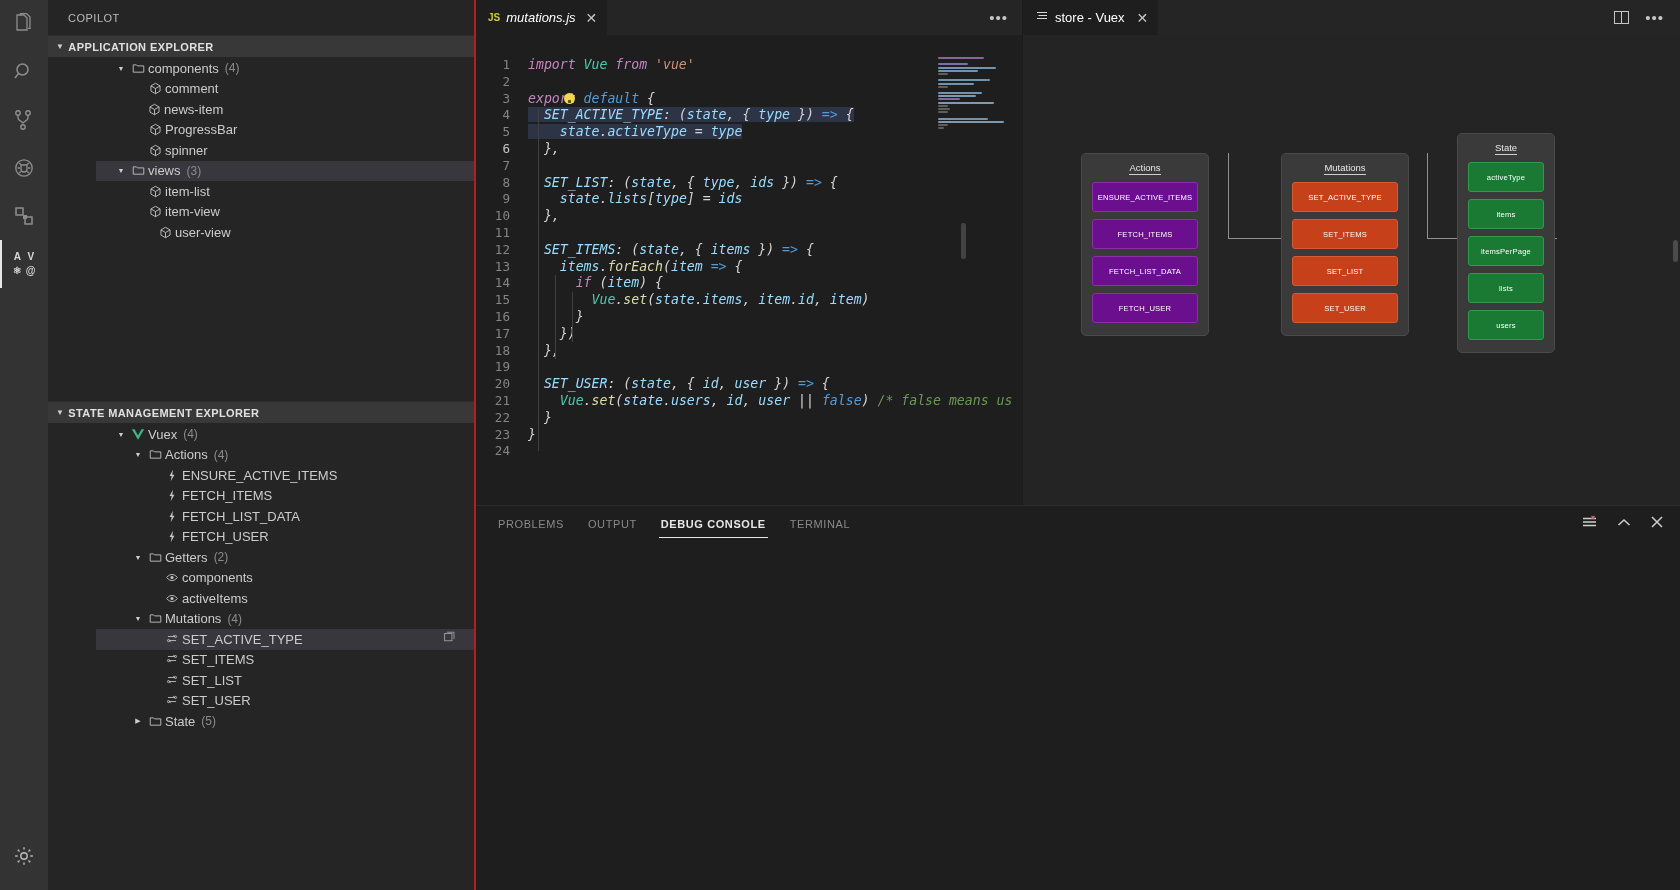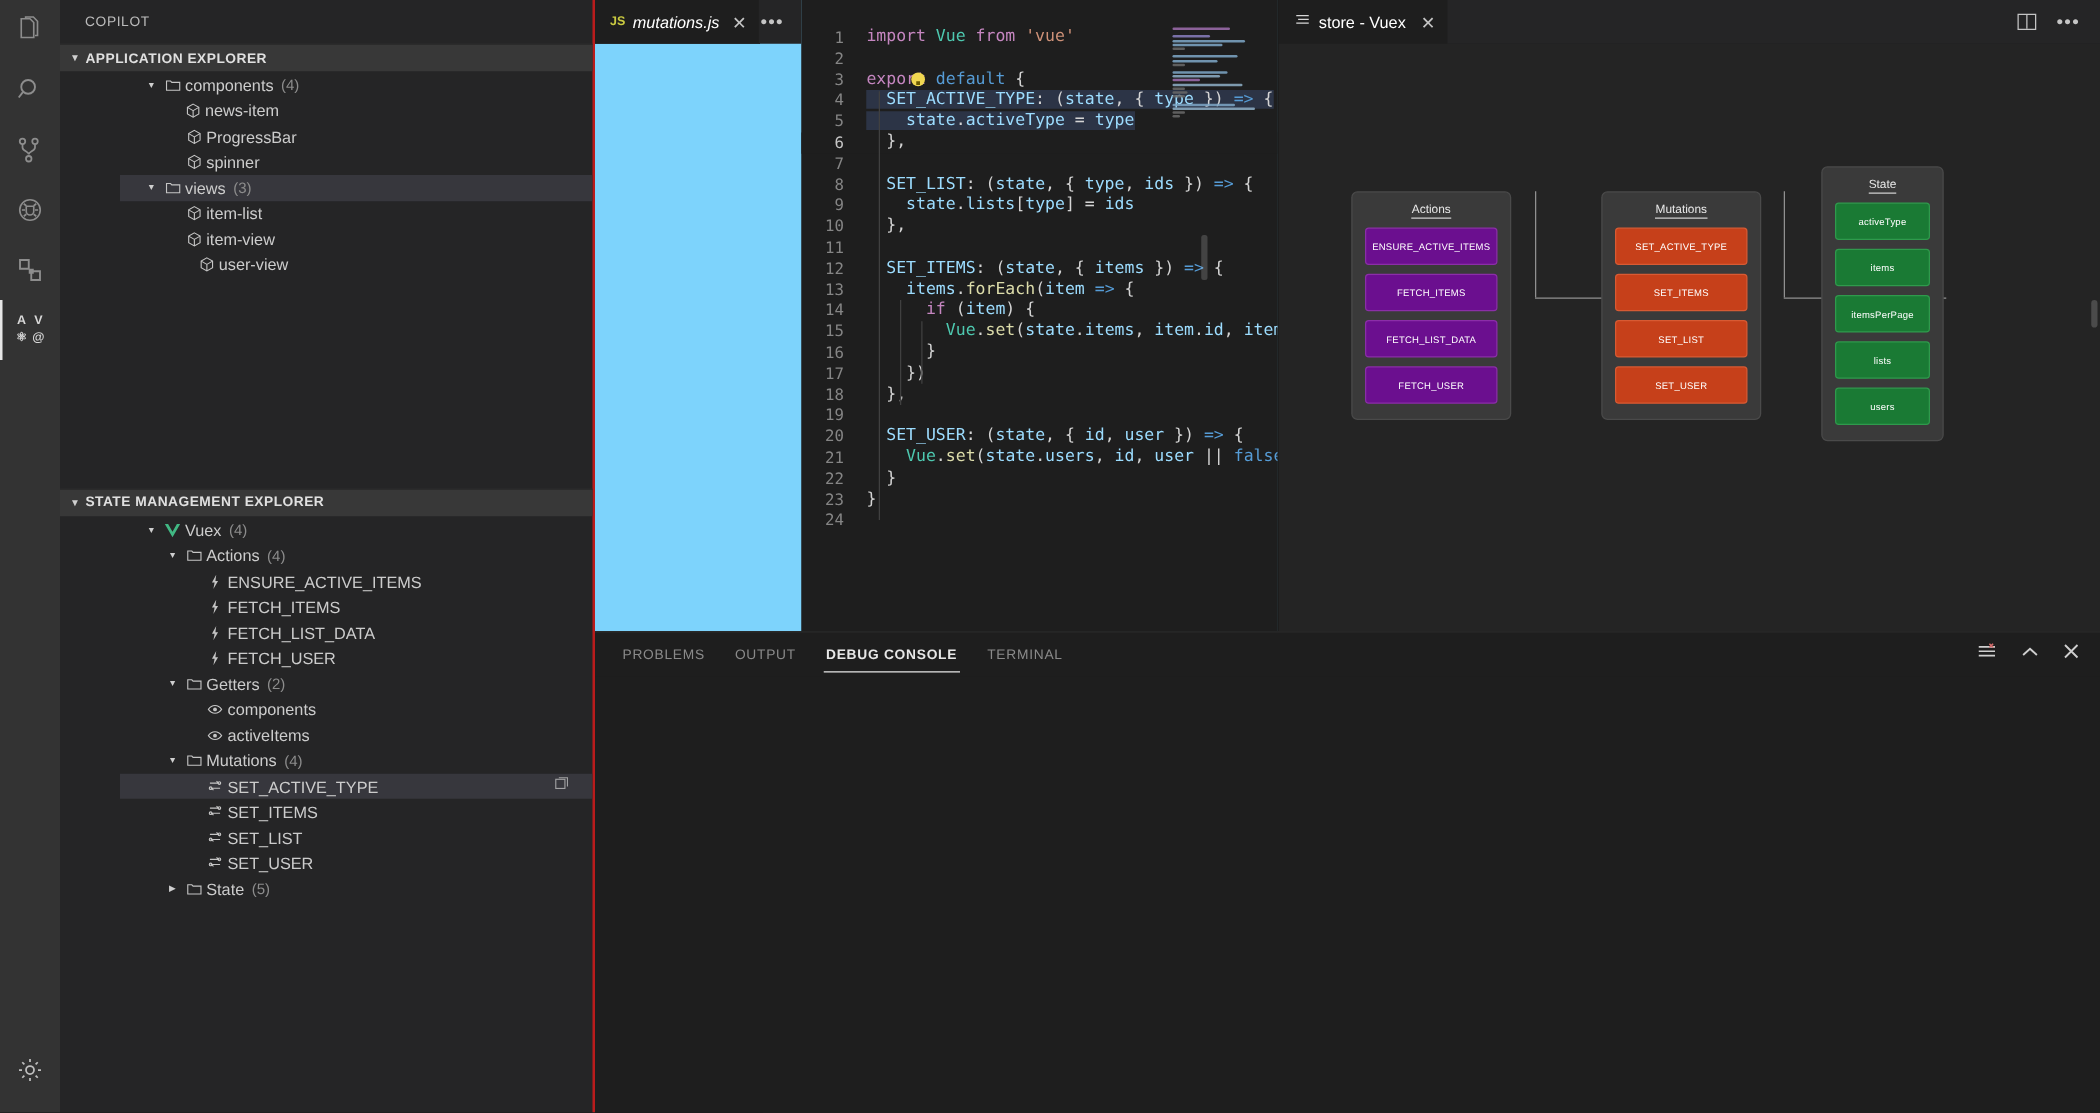--- a/index.html
+++ b/index.html
@@ -72,22 +72,22 @@
   .row .ic {
     width: 20px; flex: none; display: flex; align-items: center;
     justify-content: center; color: #c5c5c5;
   }
   .row .lbl { }
   .row .cnt { color: #8c8c8c; font-size: 12px; margin-left: 6px; }
   .row .rowaction { position: absolute; right: 18px; opacity: .75; }
 
   
   .center {
-    flex: none; width: 546px; display: flex; flex-direction: row;
-    background: #7dd3fc; min-width: 0;
+    flex: none; width: 546px; display: flex; flex-direction: column;
+    background: #86efac; min-width: 0;
   }
   .tabbar {
     height: 35px; background: #252526; display: flex; align-items: stretch;
     position: relative; flex: none;
   }
   .tab {
     display: flex; align-items: center; gap: 6px;
     padding: 0 10px 0 12px; background: #1e1e1e; color: #ffffff;
     font-size: 13px; border-right: 1px solid #252526;
     position: relative;
@@ -111,21 +111,21 @@
     padding-top: 22px;
     white-space: pre;
   }
   .cline { display: flex; height: 16.8px; align-items: center; position: relative; }
   .cline.curr { background: #1e1e1e; }
   .gut {
     width: 52px; flex: none; text-align: right; padding-right: 18px;
     color: #858585; font-size: 12.6px;
   }
   .cline.curr .gut { color: #c6c6c6; }
-  .ctext { flex: 1; position: relative; }
+  .ctext { flex: 1; position: relative; font-style: italic; }
   .bulb {
     position: absolute; left: 36px; top: 2px; width: 11px; height: 11px;
     border-radius: 50%; background: #f0d750; z-index: 4;
   }
   .bulb::after { content:""; position:absolute; left:4px; top:7px; width:3px; height:3px; background:#6b5a00;}
   .hl-box { background: #2c3446; }
   .indent-guide {
     position: absolute; width: 1px; background: #404040; top: 0; bottom: 0;
   }
   .kw { color: #c586c0; }
@@ -294,20 +294,30 @@
     <div class="tree" id="tree-upper">
         <div class="row" style="padding-left:18px">
           <span class="tw">▼</span>
           <span class="ic">
             <svg width="13" height="13" viewBox="0 0 16 16" fill="none" stroke="#c5c5c5" stroke-width="1.1">
               <path d="M1.5 3.5h4l1.2 1.3h7.8v7.7H1.5z"></path>
             </svg>
           </span>
           <span class="lbl">components</span>
           <span class="cnt">(4)</span>
+        </div>
+        <div class="row" style="padding-left:35px">
+          <span class="tw empty">▼</span>
+          <span class="ic">
+            <svg width="13" height="13" viewBox="0 0 16 16" fill="none" stroke="#c5c5c5" stroke-width="1.1">
+              <path d="M8 1.6l5.6 3.2v6.4L8 14.4 2.4 11.2V4.8z"></path>
+              <path d="M8 8l5.6-3.2M8 8v6.4M8 8L2.4 4.8"></path>
+            </svg>
+          </span>
+          <span class="lbl">comment</span>
         </div>
         <div class="row" style="padding-left:34px">
           <span class="tw empty">▼</span>
           <span class="ic">
             <svg width="13" height="13" viewBox="0 0 16 16" fill="none" stroke="#c5c5c5" stroke-width="1.1">
               <path d="M8 1.6l5.6 3.2v6.4L8 14.4 2.4 11.2V4.8z"></path>
               <path d="M8 8l5.6-3.2M8 8v6.4M8 8L2.4 4.8"></path>
             </svg>
           </span>
           <span class="lbl">news-item</span>

